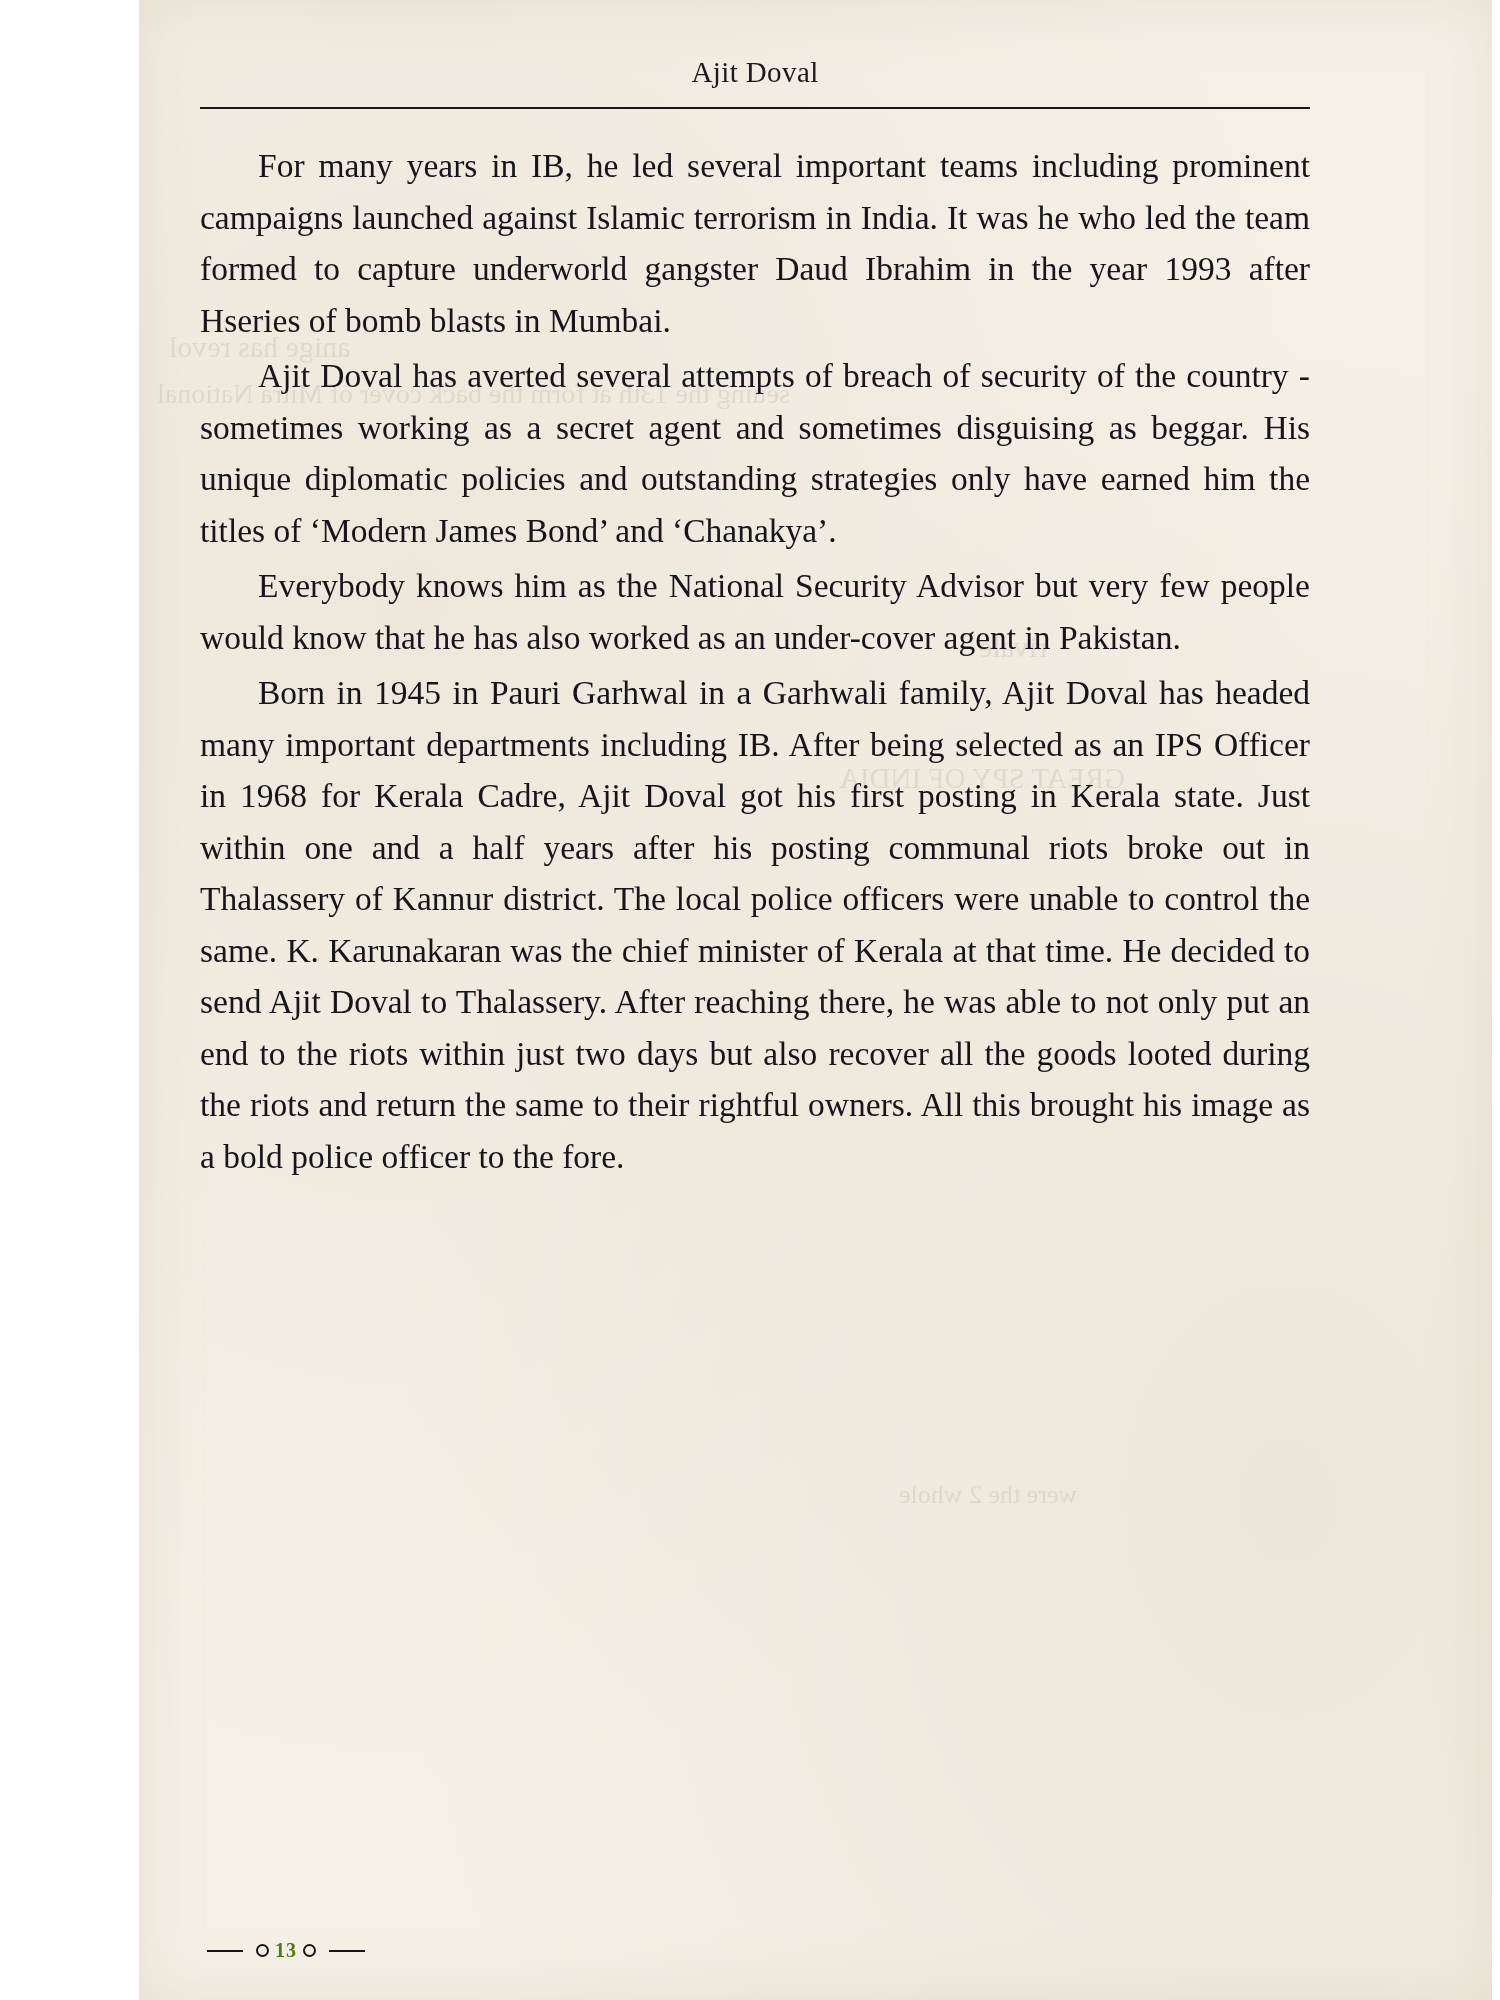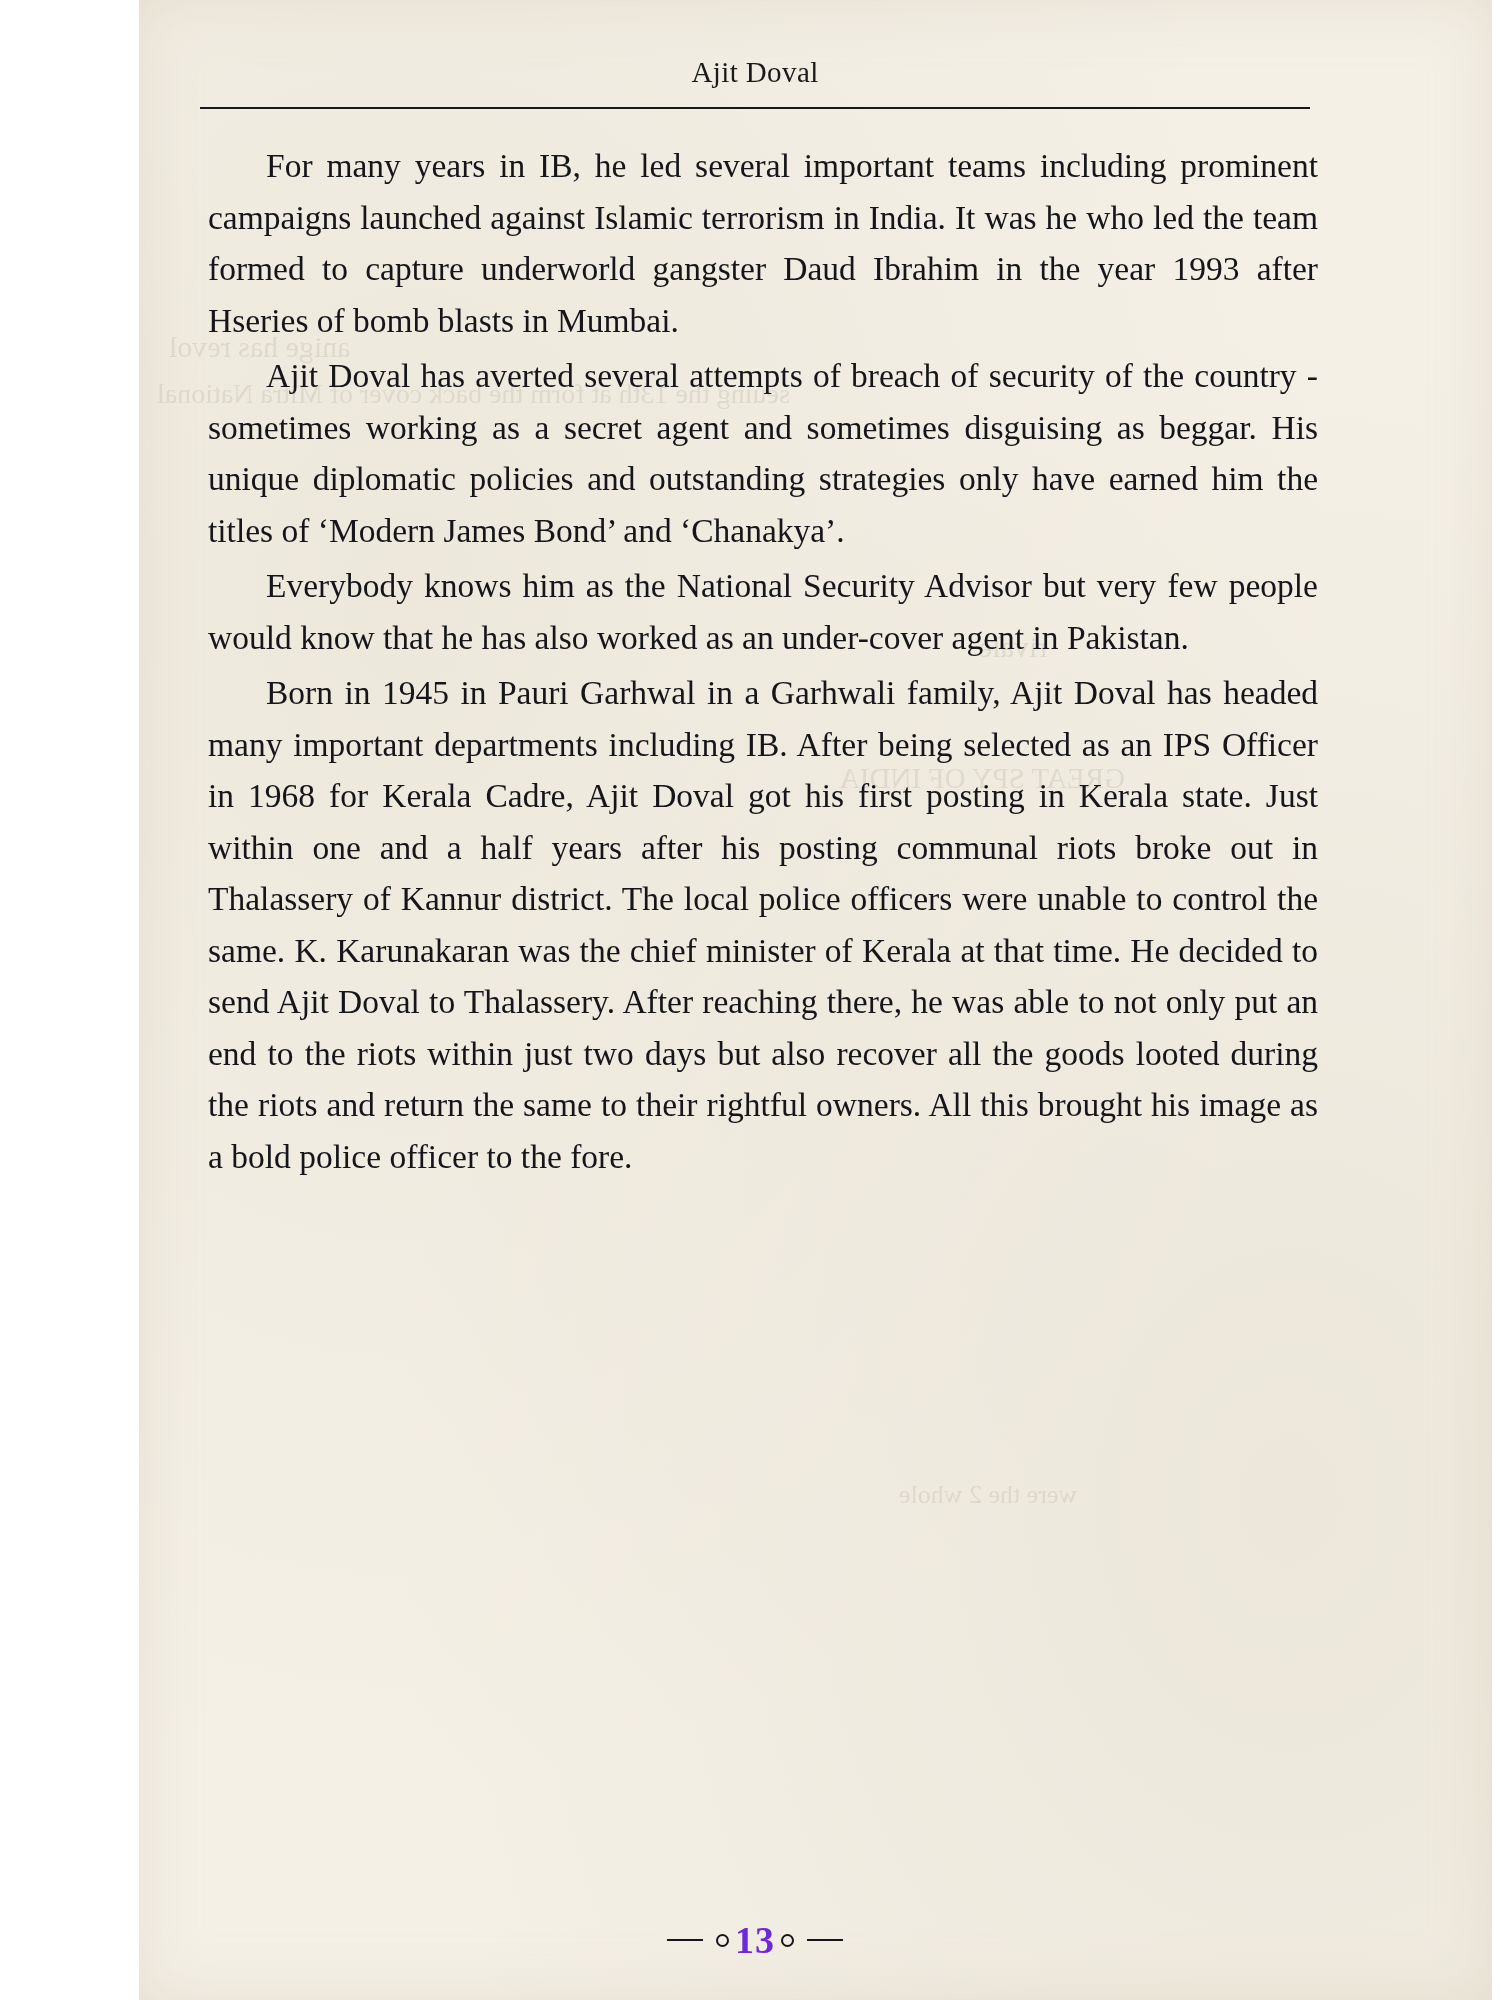--- a/index.html
+++ b/index.html
@@ -78,43 +78,43 @@
     top: 107px;
     left: 0;
     width: 1110px;
     height: 2px;
     background: #18181a;
   }
 
   .body-text {
     position: absolute;
     top: 140px;
-    left: 8px;
+    left: 0;
     width: 1110px;
     font-size: 33.5px;
     line-height: 51.5px;
     color: #16161a;
     text-align: justify;
     text-justify: inter-word;
   }
 
   .body-text p {
     margin: 0 0 4px 0;
     text-indent: 58px;
   }
   .body-text p:last-child { margin-bottom: 12px; }
 
   .footer {
     position: absolute;
     bottom: 38px;
     left: 0;
     width: 1110px;
-    text-align: center;
-    font-size: 38px;
-    color: #6d28d9;
+    text-align: left;
+    font-size: 20px;
+    color: #4d7c0f;
   }
   .footer .dash {
     display: inline-block;
     width: 36px;
     height: 2px;
     background: #16161a;
     vertical-align: middle;
     margin: 0 7px;
     position: relative;
   }

